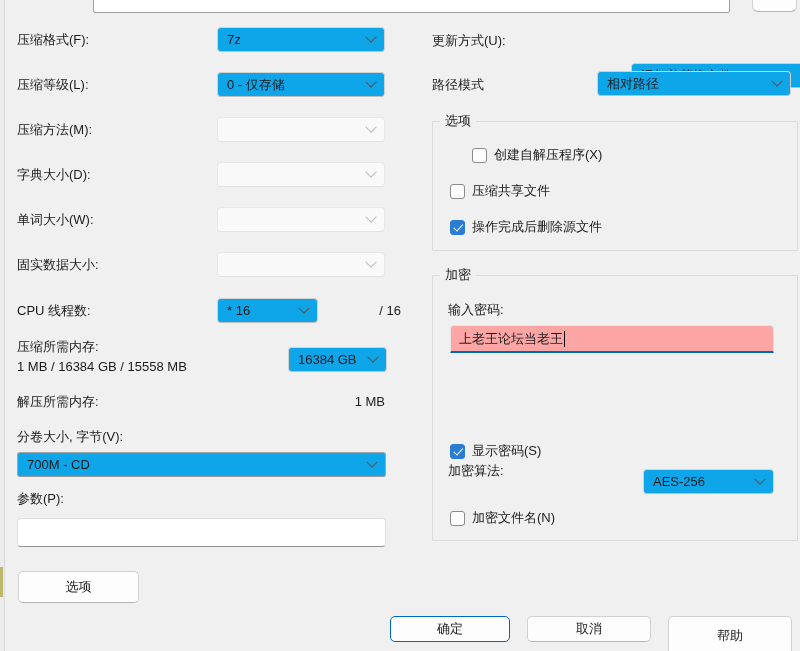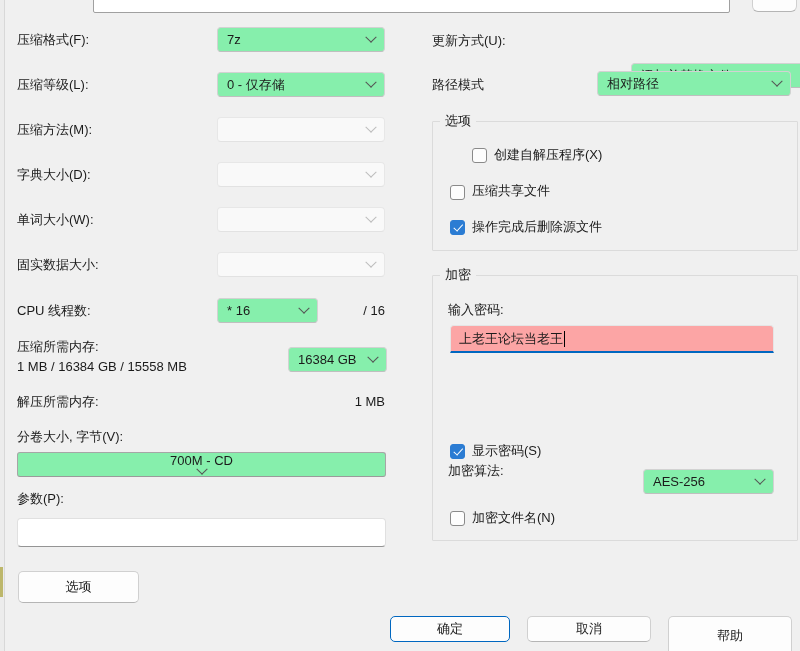--- a/index.html
+++ b/index.html
@@ -8,32 +8,32 @@
     background:#f0f0f0;
     font-family:"Liberation Sans","DejaVu Sans",sans-serif;
     font-size:13px;color:#1b1b1b;
   }
   .lbl{position:absolute;white-space:nowrap;line-height:16px;}
   .r{text-align:right;}
 
   
   .dd{
     position:absolute;box-sizing:border-box;height:25px;
-    background:#86efac;border:1px solid #d2d2d2;border-bottom-color:#bfbfbf;
+    background:#0ea5e9;border:1px solid #d2d2d2;border-bottom-color:#bfbfbf;
     border-radius:4px;display:flex;align-items:center;padding:0 9px;
   }
   .dd .val{flex:1;white-space:nowrap;overflow:hidden;}
   .chev{
     width:7px;height:7px;flex:none;
     border-right:1.4px solid #555;border-bottom:1.4px solid #555;
     transform:rotate(45deg) translate(-2px,-2px);
   }
   .dd.disabled{background:#f9f9f9;border-color:#e7e7e7;border-bottom-color:#e2e2e2;}
   .dd.disabled .chev{border-color:#bdbdbd;}
-  .dd.strong{border-color:#a6a6a6;border-bottom-color:#9a9a9a;border-radius:3px;flex-direction:column;}
+  .dd.strong{border-color:#a6a6a6;border-bottom-color:#9a9a9a;border-radius:3px;}
 
   
   .edit{
     position:absolute;box-sizing:border-box;background:#fff;
     border:1px solid #e0e0e0;border-bottom:1px solid #949494;
     border-radius:4px;font-family:inherit;font-size:13px;padding:0 8px;color:#1b1b1b;
     outline:none;
   }
   .pwd{
     position:absolute;box-sizing:border-box;background:#fca5a5;
@@ -113,21 +113,21 @@
 <div class="dd disabled" style="left:217px;top:252px;width:168px;">
   <span class="val"></span>
   <span class="chev"></span>
 </div>
 
 <div class="lbl" style="left:17px;top:303px;">CPU 线程数:</div>
 <div class="dd" style="left:217px;top:298px;width:101px;">
   <span class="val">* 16</span>
   <span class="chev"></span>
 </div>
-<div class="lbl r" style="left:340px;top:303px;width:45px;">/ 16</div>
+<div class="lbl r" style="left:356px;top:303px;width:45px;">/ 16</div>
 
 <div class="lbl" style="left:17px;top:339px;">压缩所需内存:</div>
 <div class="lbl" style="left:17px;top:359px;">1 MB / 16384 GB / 15558 MB</div>
 <div class="dd" style="left:288px;top:347px;width:99px;">
   <span class="val">16384 GB</span>
   <span class="chev"></span>
 </div>
 
 <div class="lbl" style="left:17px;top:394px;">解压所需内存:</div>
 <div class="lbl r" style="left:320px;top:394px;width:65px;">1 MB</div>
@@ -155,21 +155,21 @@
   <span class="chev"></span>
 </div>
 
 <div class="group" style="left:432px;top:121px;width:364px;height:128px;"></div>
 <div class="gtitle" style="left:440px;top:114px;">选项</div>
 
 <div class="cbrow" style="left:450px;top:146px;padding-left:22px;">
   <span class="cbx"></span>
   <span>创建自解压程序(X)</span>
 </div>
-<div class="cbrow" style="left:450px;top:182px;align-items:flex-end;">
+<div class="cbrow" style="left:450px;top:182px;">
   <span class="cbx"></span>
   <span>压缩共享文件</span>
 </div>
 <div class="cbrow" style="left:450px;top:218px;">
   <span class="cbx on"></span>
   <span>操作完成后删除源文件</span>
 </div>
 
 <div class="group" style="left:432px;top:275px;width:364px;height:264px;"></div>
 <div class="gtitle" style="left:440px;top:268px;">加密</div>

